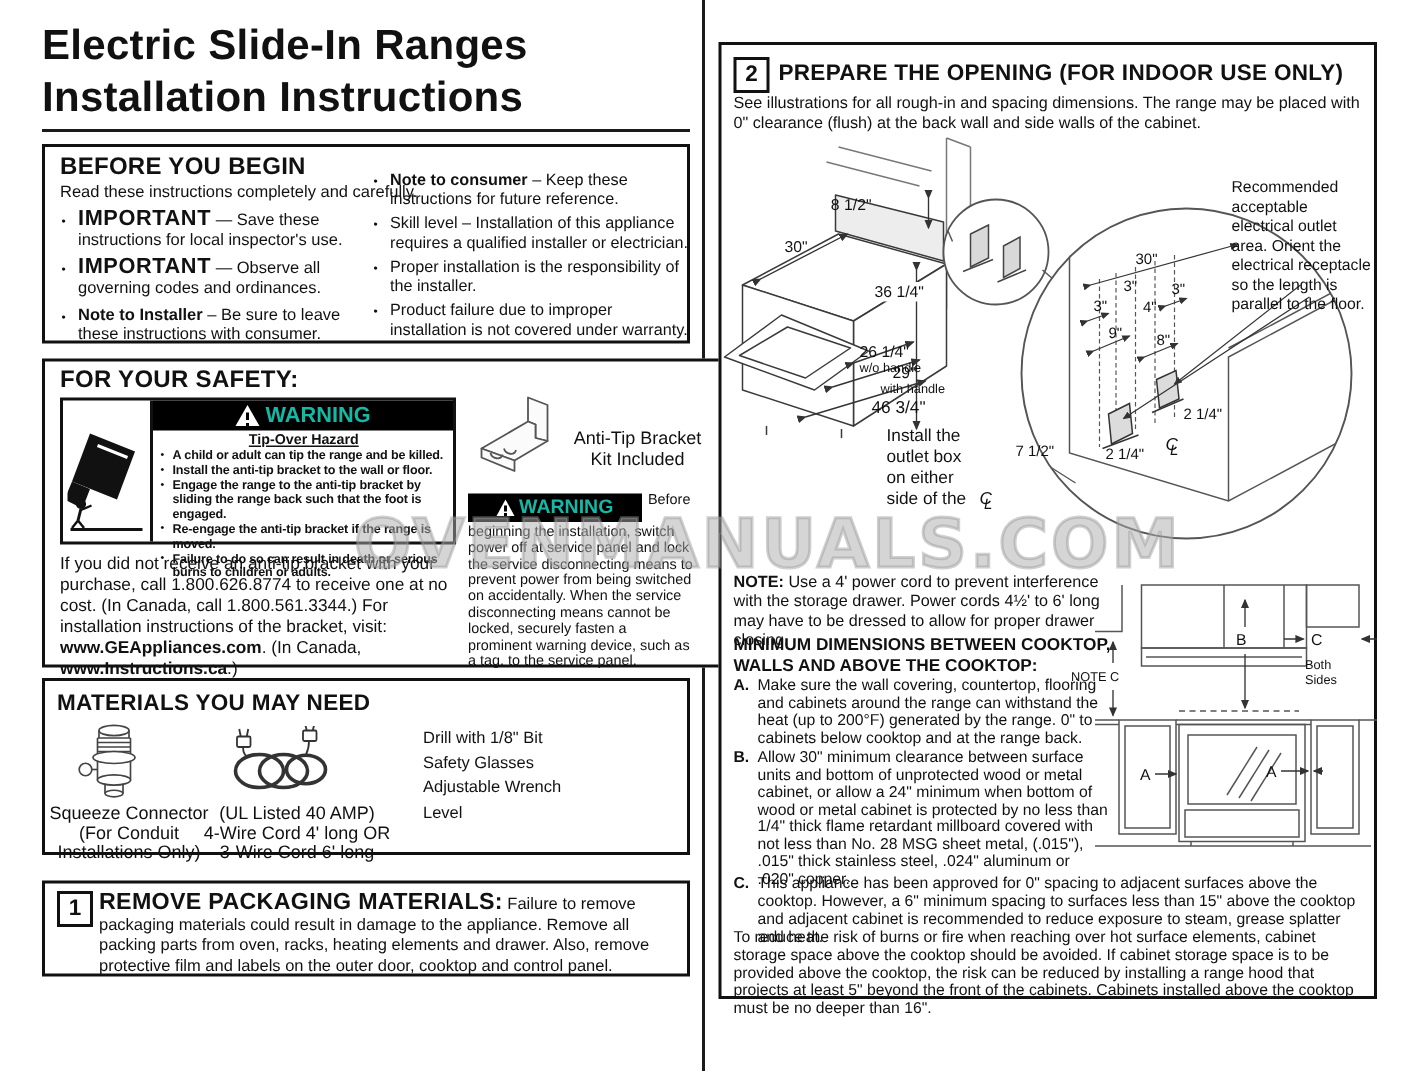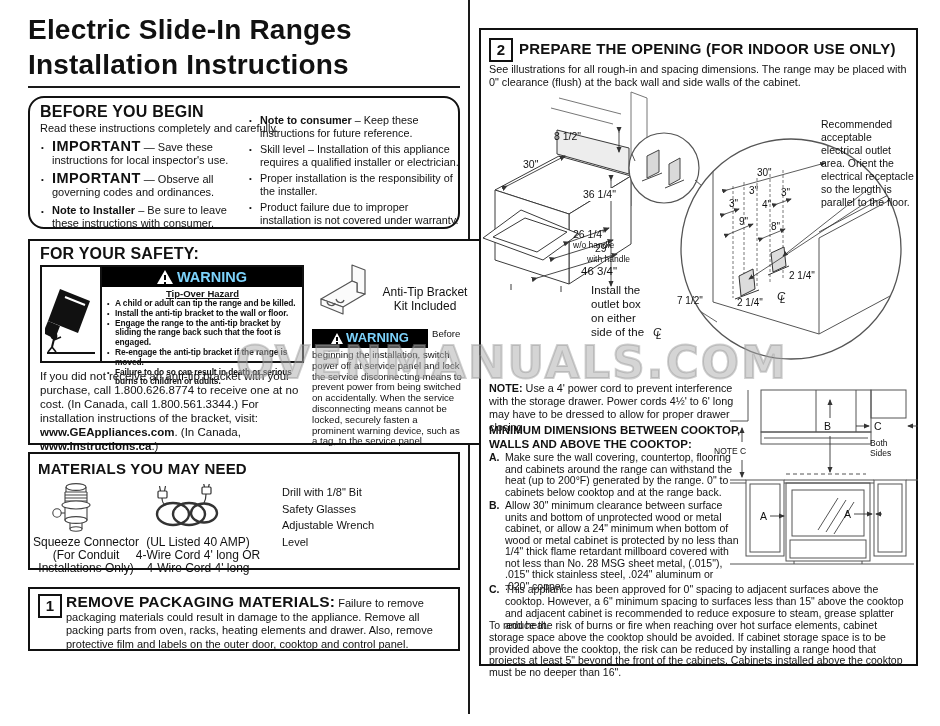--- a/index.html
+++ b/index.html
@@ -24,21 +24,21 @@
   .bold{font-weight:bold;}
 
   
   .sec-head{font-size:16px;font-weight:bold;letter-spacing:.2px;}
   .li{position:relative;padding-left:12px;font-size:11px;line-height:13px;}
   .li::before{content:"•";position:absolute;left:1px;top:1px;font-size:8px;}
   .lead-big{font-size:14.5px;font-weight:bold;letter-spacing:.4px;}
   .lead-sm{font-weight:bold;}
 
   
-  .warnbar{background:#000;color:#7dd3fc;font-weight:bold;display:flex;align-items:center;justify-content:center;}
+  .warnbar{background:#000;color:#14b8a6;font-weight:bold;display:flex;align-items:center;justify-content:center;}
   .tri{position:relative;width:0;height:0;border-left:8px solid transparent;border-right:8px solid transparent;
        border-bottom:14px solid #fff;margin-right:4px;}
   .tri .bang{position:absolute;left:-1px;top:5px;width:2px;height:5px;background:#000;}
   .tri .dot{position:absolute;left:-1px;top:11.5px;width:2px;height:2px;background:#000;}
   .tri.small{border-left-width:6px;border-right-width:6px;border-bottom-width:11px;margin-right:3px;}
   .tri.small .bang{left:-1px;top:4px;height:4px;}
   .tri.small .dot{left:-1px;top:9px;width:2px;height:1.6px;}
 
   
   .safety-wrap{position:absolute;left:10px;top:24px;width:264px;height:98px;border:2px solid #111;display:flex;box-sizing:border-box;}
@@ -84,21 +84,21 @@
 
   <div class="watermark">OVENMANUALS.COM</div>
 
   <div class="doc-title">
     <div>Electric Slide-In Ranges</div>
     <div>Installation Instructions</div>
   </div>
   <div class="title-rule"></div>
   <div class="vdivider"></div>
 
-  <div class="box" id="box-before" style="left:28px;top:96px;width:432px;height:133px;border-radius:16px;">
+  <div class="box" id="box-before" style="left:28px;top:96px;width:432px;height:133px;">
     <h2 class="sec-head" style="margin:5px 0 1px 10px;">BEFORE YOU BEGIN</h2>
     <p class="t11" style="margin-left:10px;">Read these instructions completely and carefully.</p>
     <div class="abs" style="left:10px;top:42px;width:198px;">
       <div class="li" style="margin-bottom:5px;">
         <span class="lead-big">IMPORTANT</span><span> — Save these instructions for local inspector's use.</span>
       </div>
       <div class="li" style="margin-bottom:5px;">
         <span class="lead-big">IMPORTANT</span><span> — Observe all governing codes and ordinances.</span>
       </div>
       <div class="li">
@@ -222,21 +222,21 @@
         <path d="M14,14 C14,19 16,20 18,21" fill="none"></path>
         <rect x="54" y="3" width="9" height="7" rx="1"></rect>
         <line x1="56.5" y1="3" x2="55.5" y2="-1"></line>
         <line x1="60.5" y1="3" x2="61.5" y2="-1"></line>
         <path d="M58,10 C58,15 57,17 56,19" fill="none"></path>
       </g>
     </svg>
     <div class="cap" style="left:100px;top:82px;width:136px;">
       <div>(UL Listed 40 AMP)</div>
       <div>4-Wire Cord 4' long OR</div>
-      <div>4-Wire Cord 4' long</div>
+      <div>3-Wire Cord 6' long</div>
     </div>
 
     <div class="tcol" style="left:252px;top:30px;">
       <div>Drill with 1/8" Bit</div>
       <div>Safety Glasses</div>
       <div>Adjustable Wrench</div>
       <div>Level</div>
     </div>
   </div>
 

